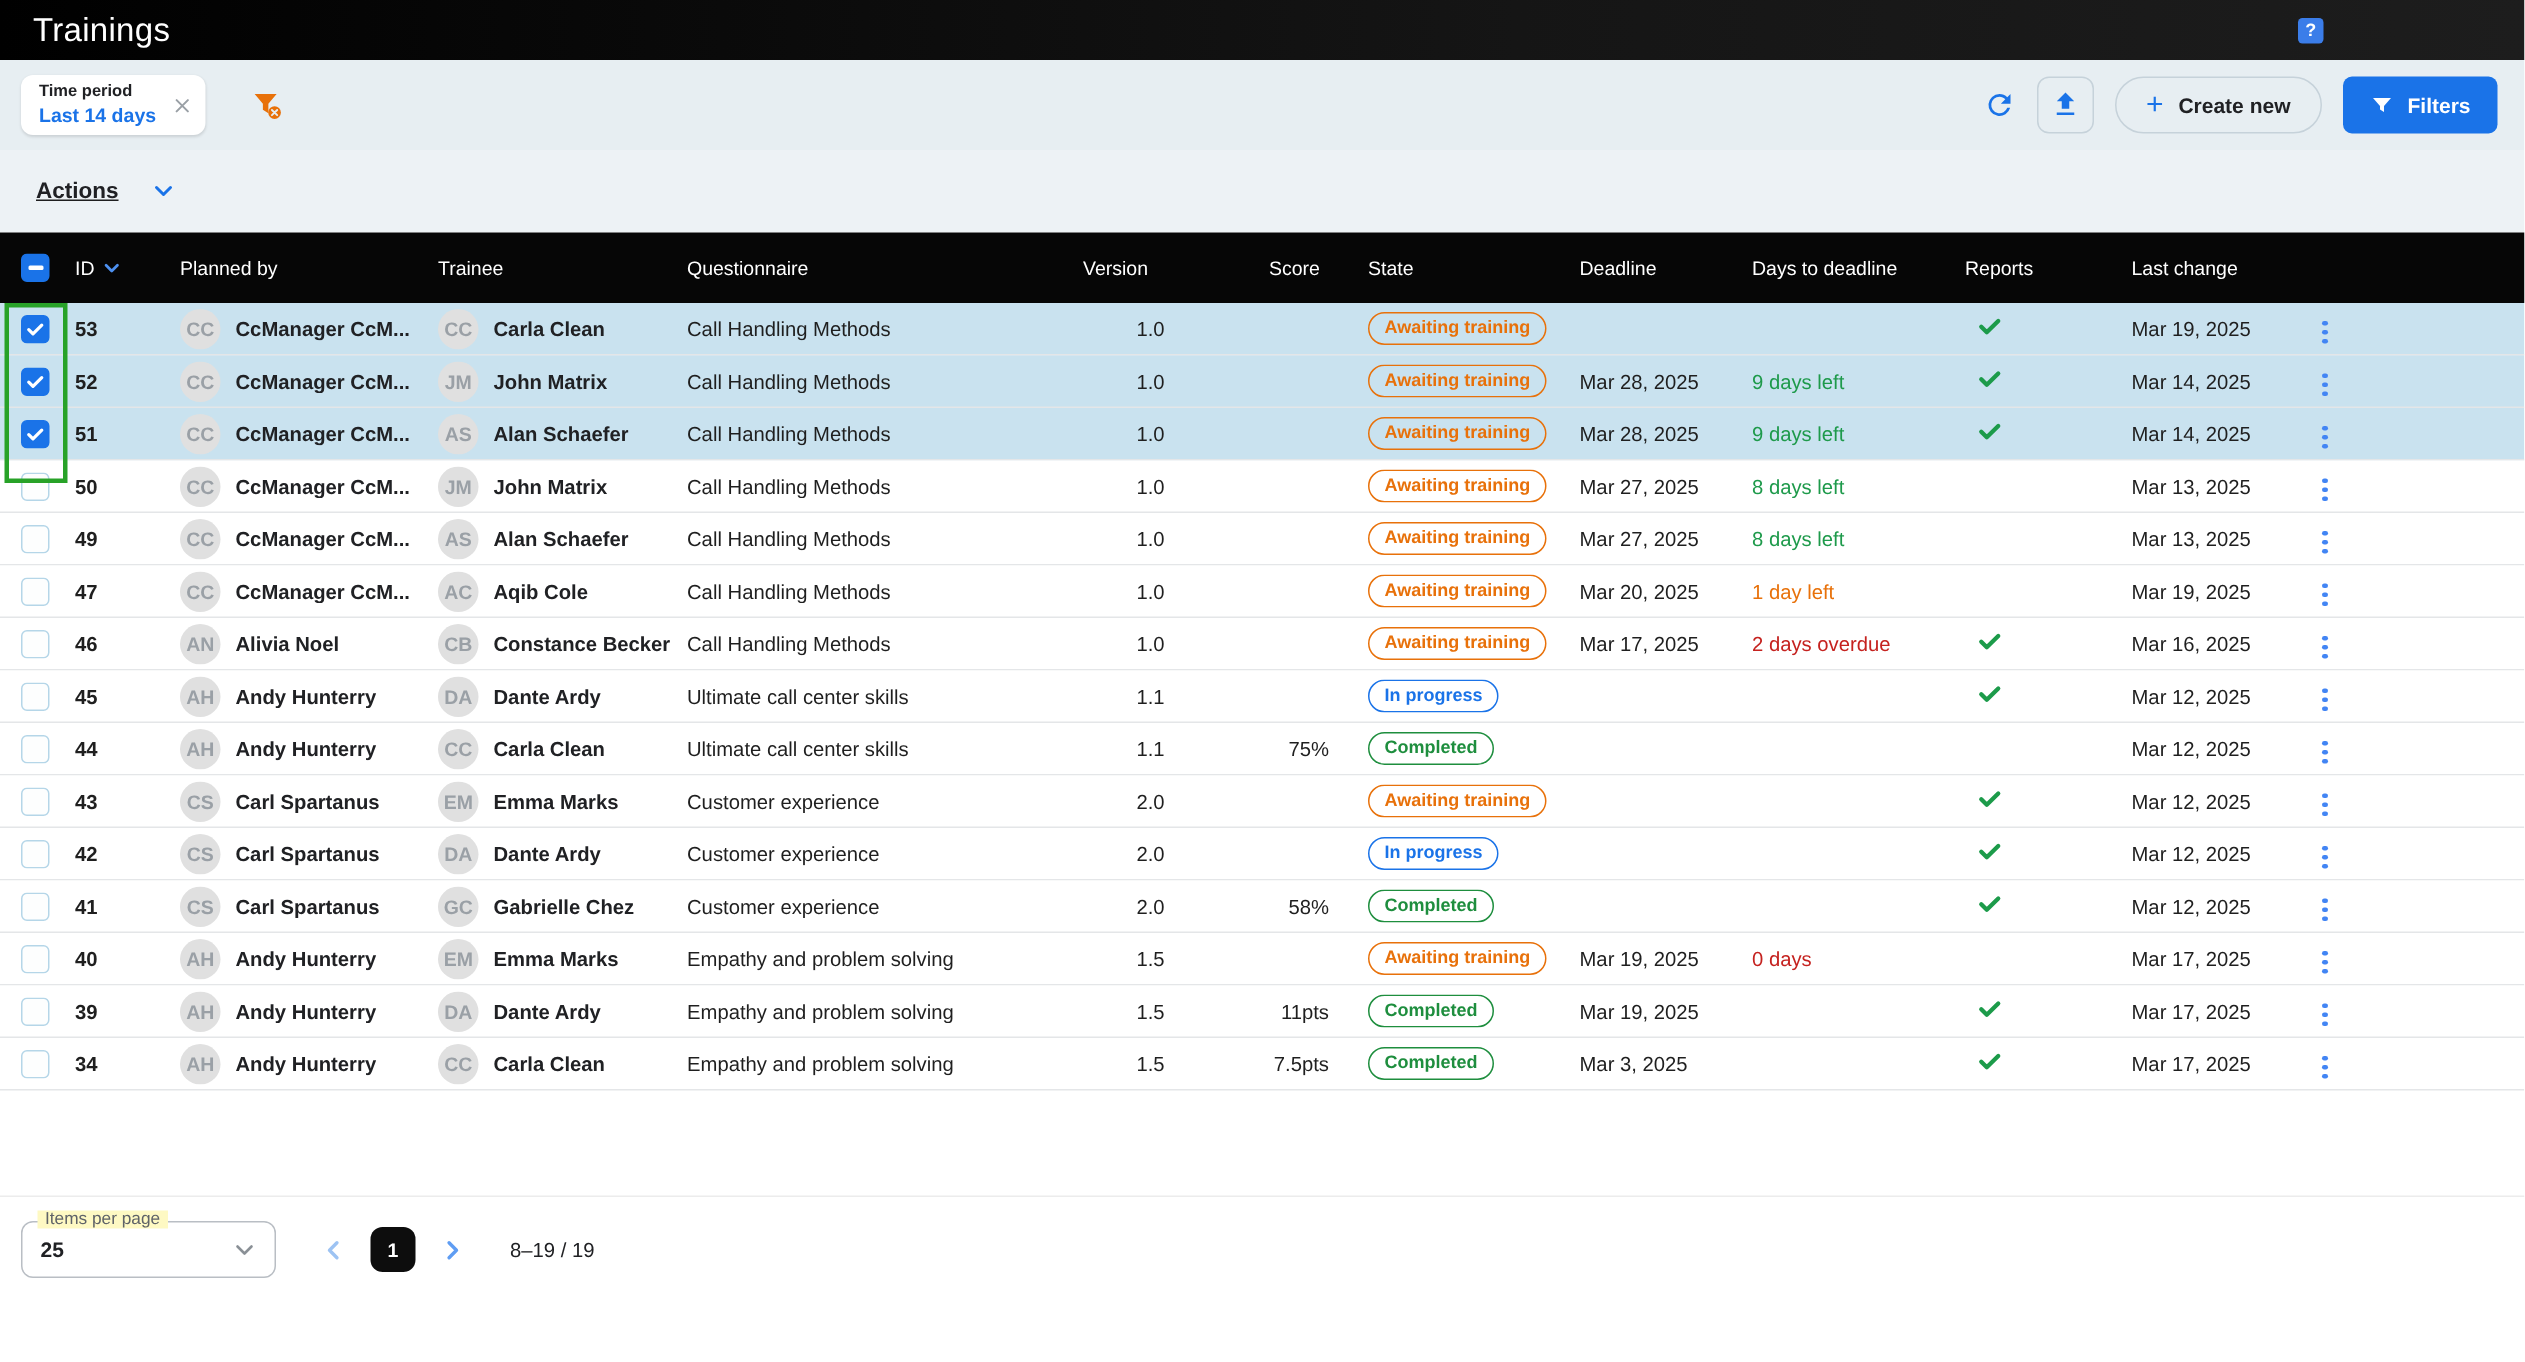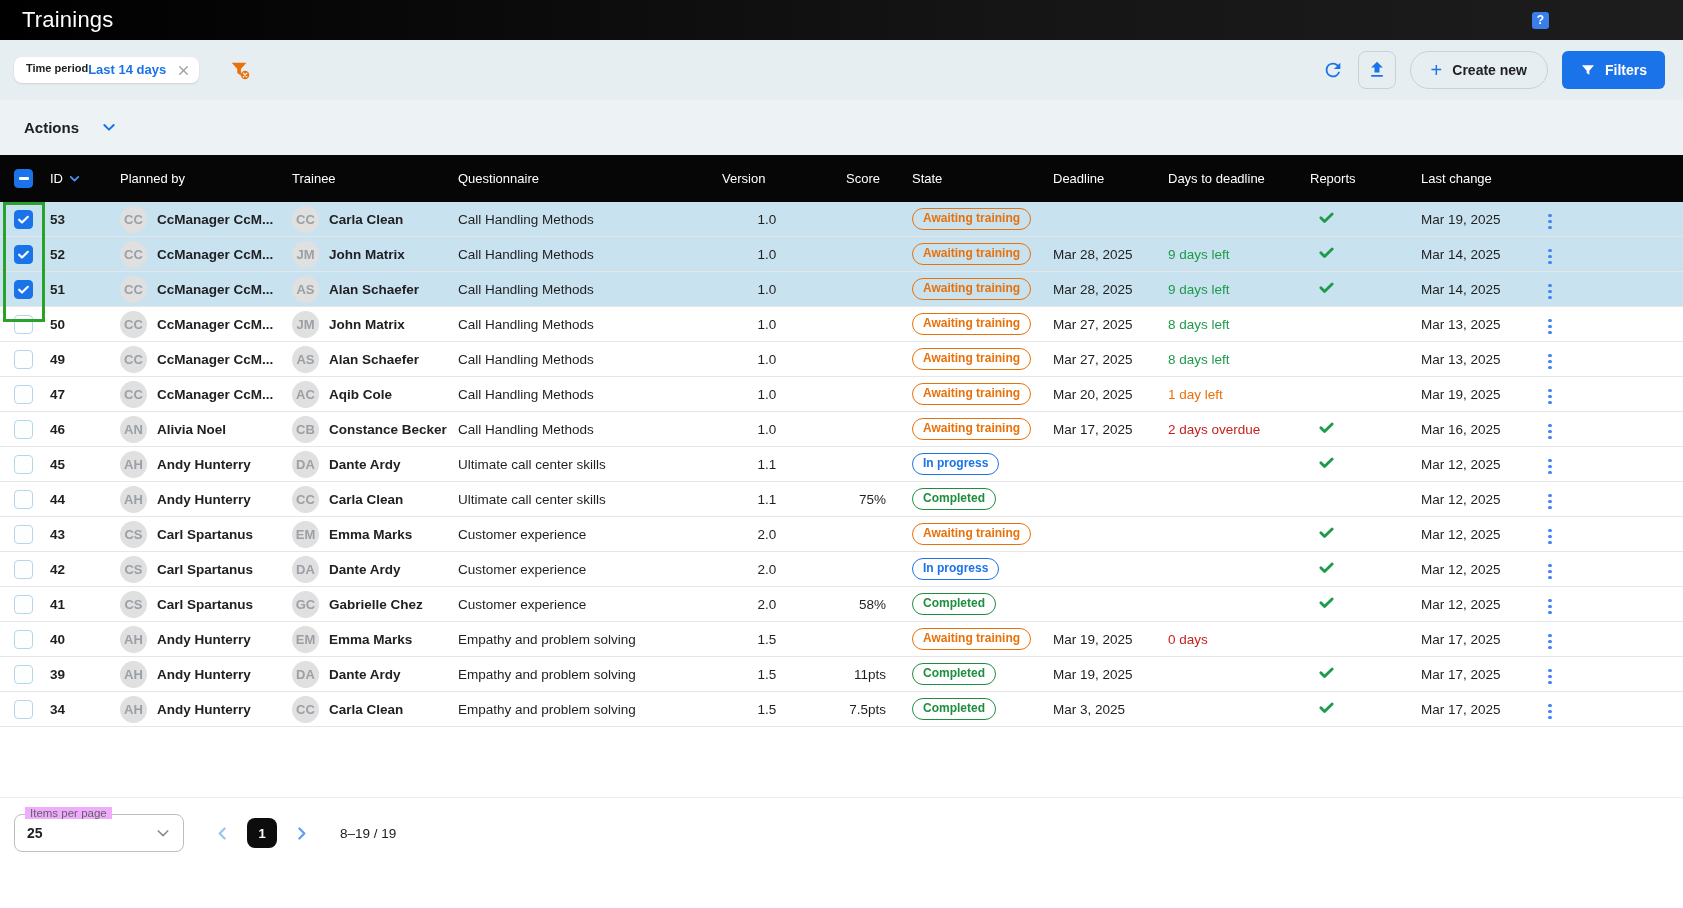--- a/index.html
+++ b/index.html
@@ -11,40 +11,40 @@
     display:flex; align-items:center; justify-content:space-between; padding:0 22px 0 22px; }
   .topbar .title { color:#fff; font-size:22px; font-weight:400; letter-spacing:.2px;text-align:right; }
   .help-btn { width:17px; height:17px; background:#3b7de9; border-radius:3px; color:#fff;
     font-size:12px; font-weight:bold; display:flex; align-items:center; justify-content:center;
     margin-right:112px; cursor:pointer; }
 
   
   .filterbar { height:60px; background:#e7eef2; display:flex; align-items:center; padding:0 14px; }
   .chip { background:#fff; border-radius:8px; box-shadow:0 1px 2px rgba(0,0,0,.12);
     padding:5px 8px 5px 12px; display:flex; align-items:center; gap:10px; }
-  .chip .lines { display:flex; flex-direction:row; line-height:1.25; }
+  .chip .lines { display:flex; flex-direction:column; line-height:1.25; }
   .chip .lab { font-size:11px; font-weight:bold; color:#202124; }
   .chip .val { font-size:13px; font-weight:bold; color:#1a73e8; }
   .chip .x { color:#9aa0a6; cursor:pointer; display:flex; }
   .clear-filter { margin-left:30px; cursor:pointer; display:flex; }
   .fb-right { margin-left:auto; display:flex; align-items:center; gap:14px; }
   .icon-btn { background:none; border:none; cursor:pointer; display:flex; align-items:center; }
   .sq-btn { width:38px; height:38px; border:1px solid #c6d2da; border-radius:8px; background:transparent;
     display:flex; align-items:center; justify-content:center; cursor:pointer; }
   .create-btn { height:38px; border:1px solid #c6d2da; border-radius:19px; background:transparent;
     display:flex; align-items:center; gap:10px; padding:0 20px; font-size:14px; font-weight:bold;
     color:#202124; cursor:pointer; }
   .create-btn .plus { color:#1a73e8; font-size:20px; font-weight:400; line-height:1; }
   .filters-btn { height:38px; border:none; border-radius:6px; background:#1a73e8; color:#fff;
     display:flex; align-items:center; gap:9px; padding:0 18px; font-size:14px; font-weight:bold;
     cursor:pointer; margin-right:4px; }
 
   
   .actionsbar { height:55px; background:#edf2f5; display:flex; align-items:center; padding:0 24px; }
-  .actions-dd { display:flex; gap:22px; cursor:pointer; }
+  .actions-dd { display:flex; gap:22px; cursor:pointer;text-decoration:underline; }
   .actions-dd .t { font-size:15px; font-weight:bold; color:#202124; }
 
   
   .grid { display:grid;
     grid-template-columns:50px 70px 172px 166px 264px 124px 66px 141px 115px 142px 111px 109px 1fr;
     align-items:center; }
   .thead { height:47px; background:#060606; color:#fff; font-size:13px; }
   .thead .cell { padding-right:6px; white-space:nowrap; }
   .th-id { display:flex; align-items:center; gap:5px; cursor:pointer; }
   .tbody { height:595px; overflow:hidden; position:relative; }
@@ -73,21 +73,21 @@
   .cb.checked, .cb.indet { background:#1a73e8; border-color:#1a73e8; }
   .cb.indet::after { content:""; width:10px; height:2.5px; background:#fff; border-radius:1px; }
   .sel-outline { position:absolute; left:3px; top:0; width:42px; height:120px;
     border:3px solid #28a228; pointer-events:none; }
 
   
   .pagebar { height:124px; background:#fff; border-top:1px solid #ececec; display:flex;
     align-items:flex-start; padding:16px 0 0 14px; gap:0; }
   .ipp { position:relative; width:170px; height:38px; border:1px solid #b9bec4; border-radius:8px;
     display:flex; align-items:center; justify-content:space-between; padding:0 12px; cursor:pointer; background:#fff; }
-  .ipp .flab { position:absolute; top:-8px; left:10px; background:#f0abfc; padding:0 5px;
+  .ipp .flab { position:absolute; top:-8px; left:10px; background:#fef9c3; padding:0 5px;
     font-size:11.5px; color:#5f6368; }
   .ipp .v { font-size:14px; font-weight:bold; color:#202124; }
   .pager { display:flex; align-items:center; margin-left:26px; gap:12px; height:38px; }
   .pg-prev, .pg-next { background:none; border:none; cursor:pointer; display:flex; padding:4px; }
   .pg-num { width:30px; height:30px; background:#0d0d0d; color:#fff; border:none; border-radius:8px;
     font-size:13px; font-weight:bold; cursor:pointer; }
   .pg-range { font-size:13.5px; color:#202124; margin-left:14px; }
 </style>
 </head>
 <body>

